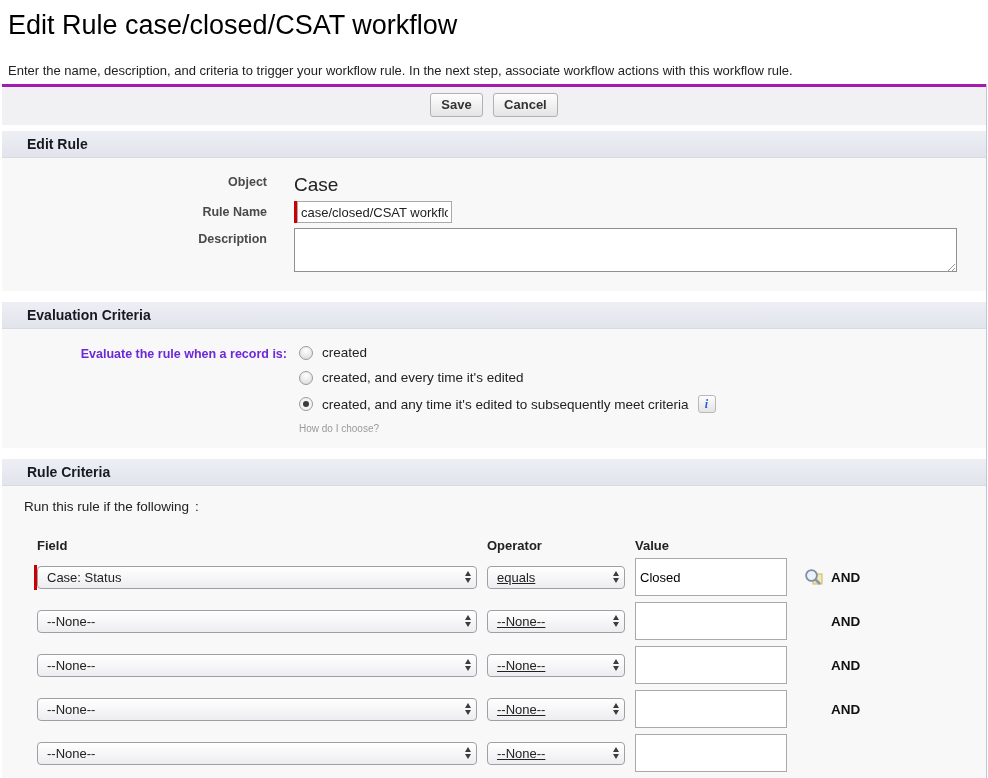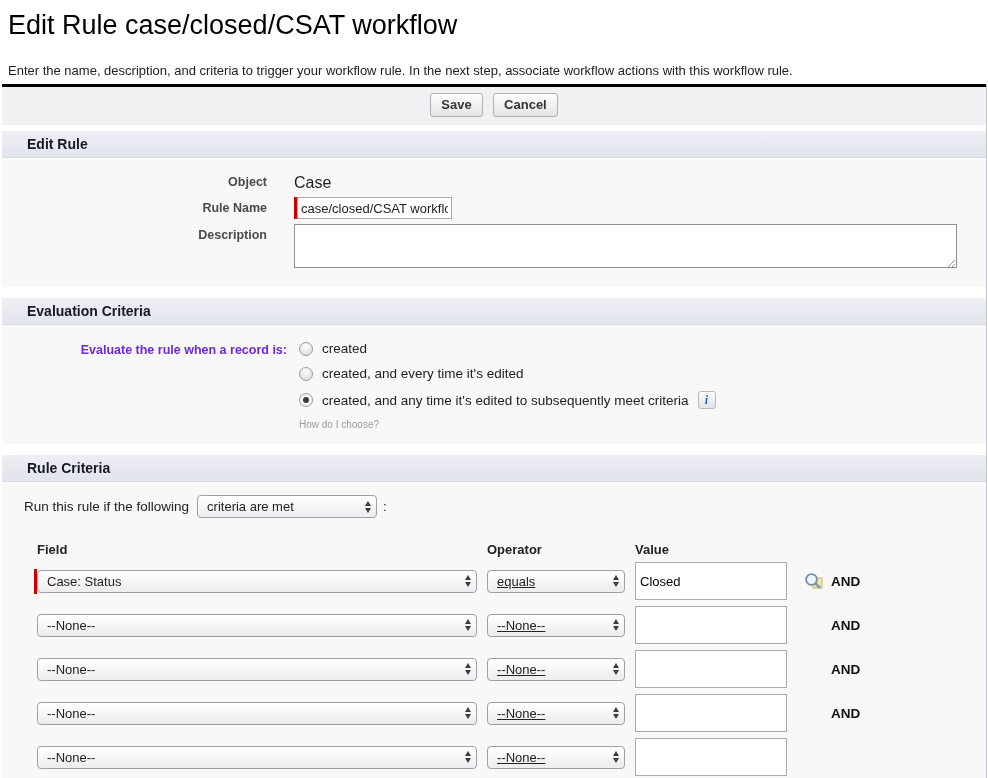--- a/index.html
+++ b/index.html
@@ -15,21 +15,21 @@
     padding: 10px 0 0 8px; letter-spacing: 0;
   }
   .page-subtitle {
     font-size: 13px; color: #222;
     padding: 22px 0 6px 8px;
   }
   .main { margin-left: 2px; width: 985px; border-right: 1px solid #c3c6d2; }
 
   
   .btn-panel { background: #f1f1f3; text-align: center; padding: 6px 0 8px; }
-  .btn-panel.top { border-top: 3px solid #000000; }
+  .btn-panel.top { border-top: 3px solid #a21caf; }
   .btn {
     display: inline-block;
     font-size: 13px; font-weight: bold; color: #333;
     background: linear-gradient(#fefefe, #e4e4e6);
     border: 1px solid #b0b0b5; border-radius: 3px;
     padding: 3px 10px 4px; margin: 0 3px; cursor: pointer;
   }
 
   
   .section { margin-top: 6px; }
@@ -43,21 +43,21 @@
   .sec-body { background: #f8f8f8; }
 
   
   .form-body { padding: 13px 0 10px; }
   .form-row { display: flex; margin-bottom: 5px; }
   .form-label {
     width: 265px; text-align: right; flex: none;
     font-size: 12.5px; font-weight: bold; color: #4a4a4a; padding-top: 4px;
   }
   .form-value { margin-left: 27px; display: flex; align-items: flex-start; }
-  .static-value { font-size: 16px; color: #222; padding-top: 3px; }
+  .static-value { font-size: 19px; color: #222; padding-top: 3px; }
   .req-bar { width: 3px; background: #cc0000; flex: none; }
   .req-bar.input-bar { height: 22px; }
   .text-input {
     height: 22px; width: 155px; font-size: 13px; font-family: "Liberation Sans", sans-serif;
     border: 1px solid #a9a9a9; background: #fff; padding: 0 3px; color: #222;
   }
   .desc-wrap { position: relative; }
   .desc-textarea {
     width: 663px; height: 44px; resize: none;
     border: 1px solid #909090; background: #fff;
@@ -200,27 +200,20 @@
         </div>
       </div>
     </div>
   </div>
 
   <div class="section">
     <div class="sec-header">Rule Criteria</div>
     <div class="sec-body rule-body">
       <div class="run-line">
         <span>Run this rule if the following</span>
-        <span class="mselect filter-select">
-          <span>criteria are met</span>
-          <span class="spinner">
-              <span class="tri-up"></span>
-              <span class="tri-down"></span>
-            </span>
-        </span>
         <span class="run-colon">:</span>
       </div>
 
       <div class="crit-table">
         <div class="crit-headers">
           <span class="h-field">Field</span>
           <span class="h-op">Operator</span>
           <span class="h-val">Value</span>
         </div>
 

